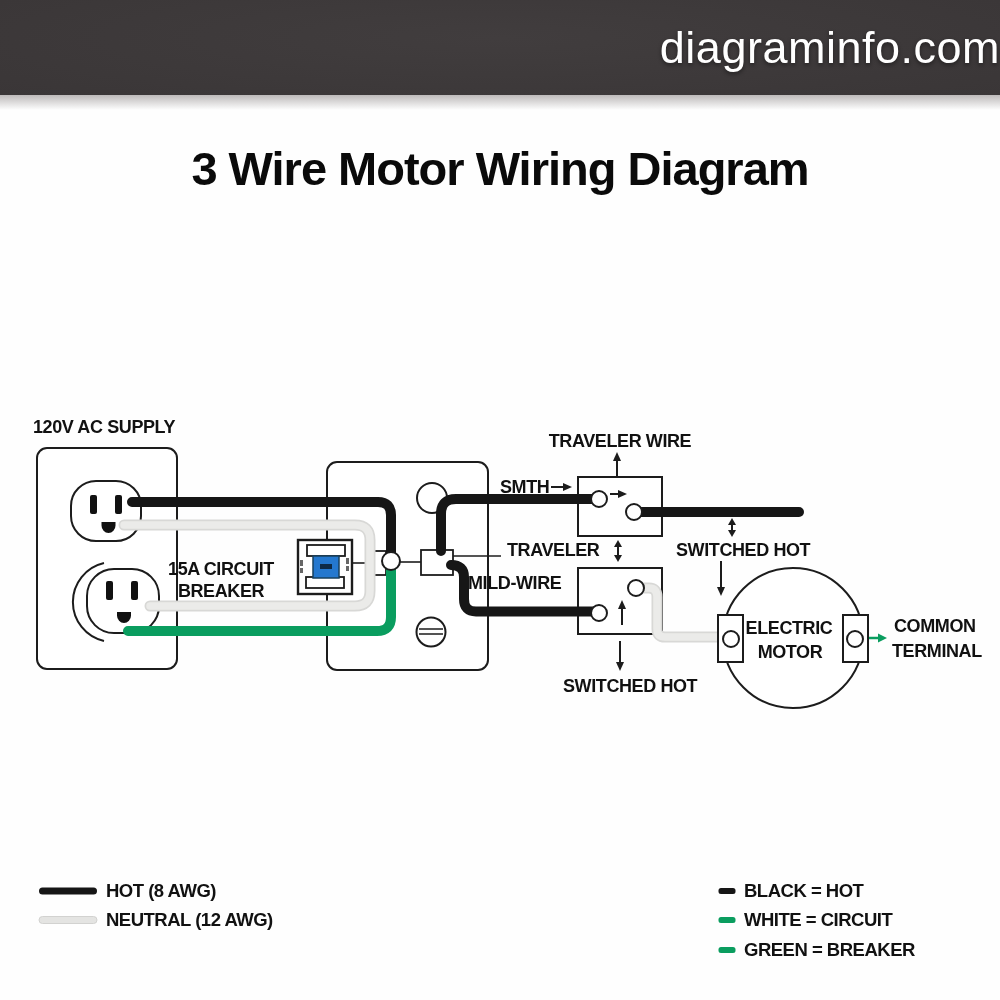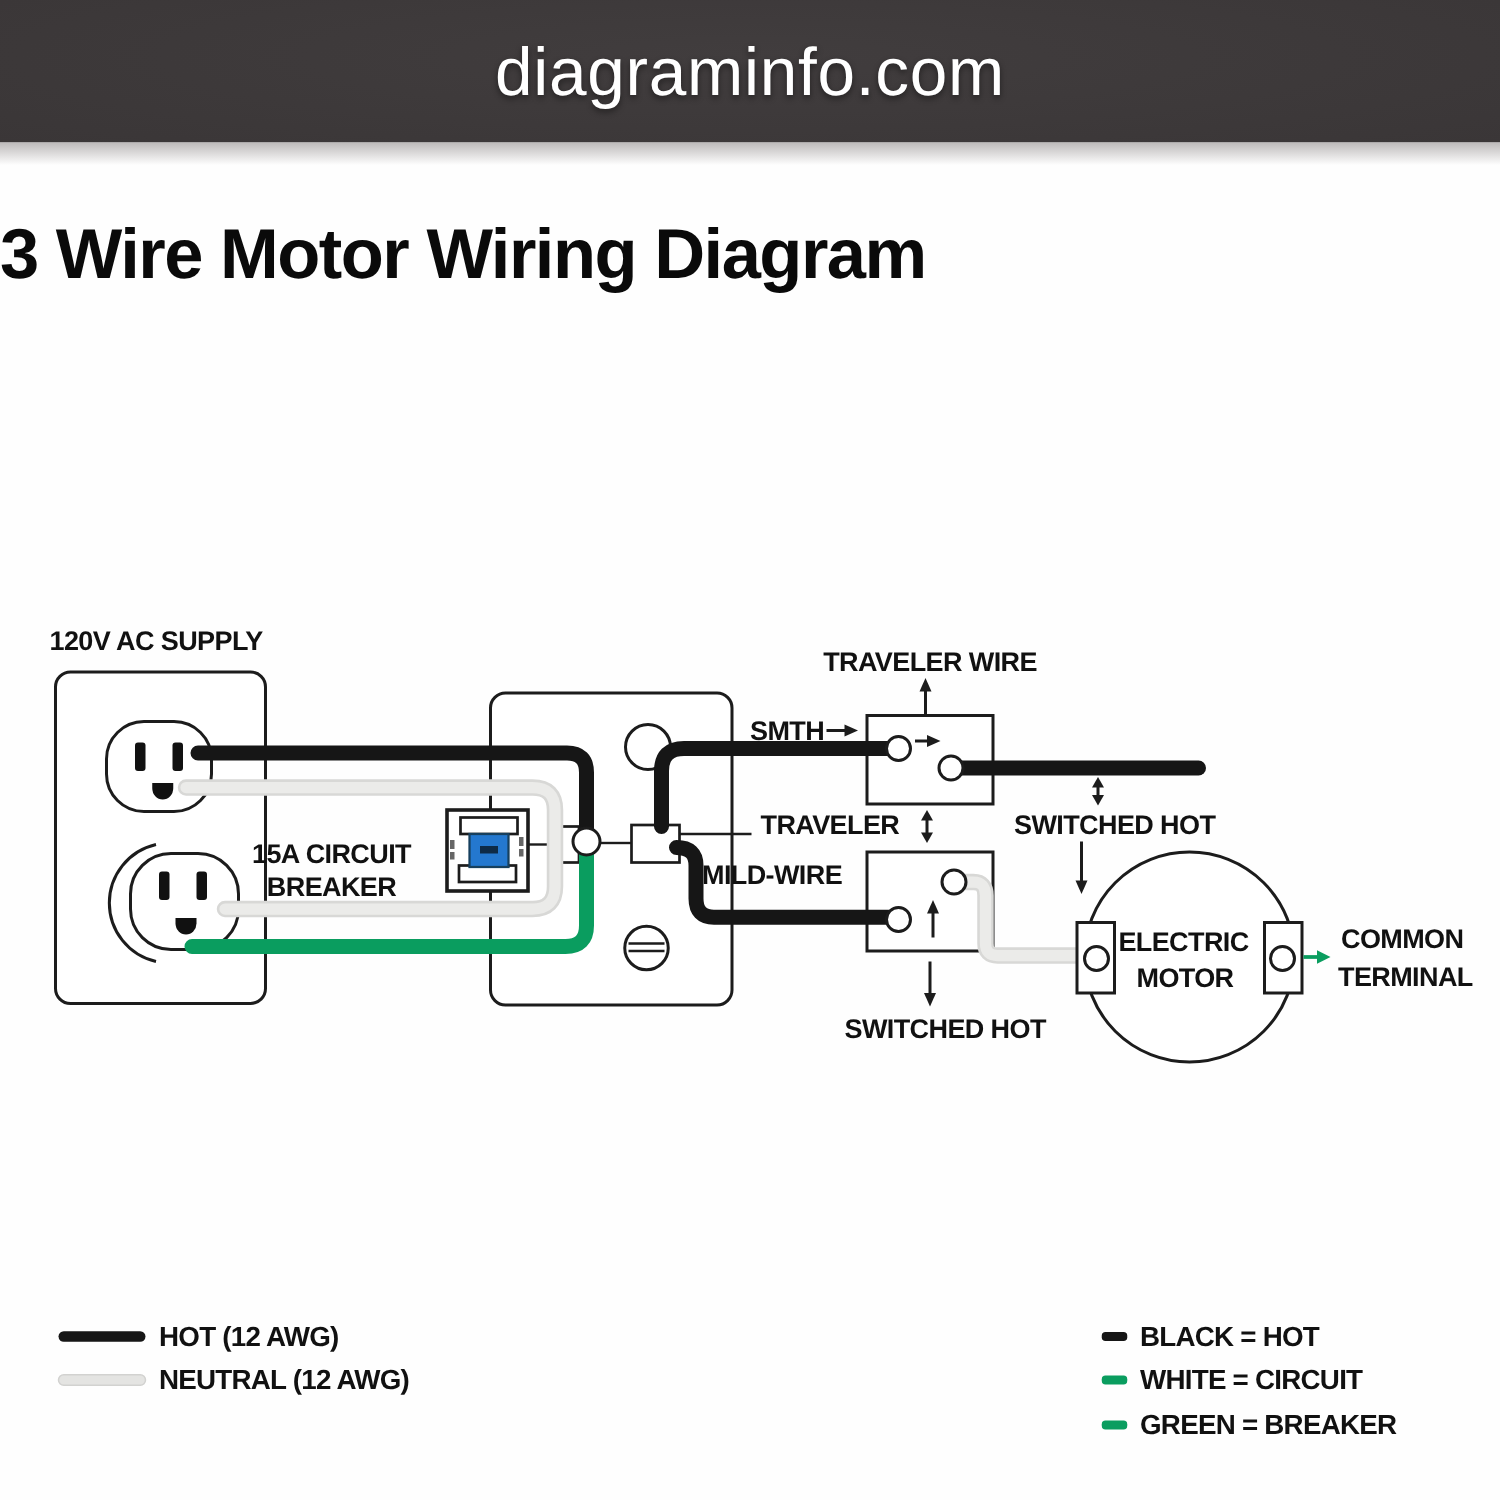--- a/index.html
+++ b/index.html
@@ -1,39 +1,39 @@
 <!DOCTYPE html>
 <html><head>
 <meta charset="utf-8">
 <style>
   html,body{margin:0;padding:0;background:#fff;}
   .canvas{position:relative;width:1000px;height:1000px;background:#fefefe;overflow:hidden;
           font-family:"Liberation Sans",sans-serif;}
   
   .banner{position:absolute;top:0;left:0;width:1000px;height:95px;
           background:radial-gradient(130% 170% at 50% 40%, #413d3e 0%, #393536 60%, #2d292a 100%);
-          display:flex;align-items:center;justify-content:center;}
+          display:flex;align-items:center;justify-content:flex-end;}
   .banner .site{color:#fff;font-size:45px;font-weight:400;letter-spacing:.5px;
           text-shadow:0 2px 4px rgba(0,0,0,.45);}
   .banner-fade{position:absolute;top:95px;left:0;width:1000px;height:15px;
           background:linear-gradient(#bdbaba, rgba(255,255,255,0));}
   
-  .title{position:absolute;top:141px;left:0;width:1000px;margin:0;
+  .title{position:absolute;top:141px;left:0;width:1000px;margin:0;text-align:center;
          font-size:47px;font-weight:700;letter-spacing:-1px;color:#0a0a0a;}
   
   svg.diagram{position:absolute;top:0;left:0;}
   svg.diagram text{font-family:"Liberation Sans",sans-serif;font-weight:700;fill:#111;
          font-size:18px;letter-spacing:-0.4px;}
   
   .legend{position:absolute;display:flex;flex-direction:column;}
   .legend .row{display:flex;align-items:center;height:29.5px;}
   .legend .row svg{margin-right:8px;display:block;}
   .legend .row .lab{font-size:18.5px;font-weight:700;color:#111;letter-spacing:-0.5px;white-space:nowrap;}
   .legend-left{left:38px;top:876px;}
-  .legend-right{left:734px;top:876px;}
+  .legend-right{left:718px;top:876px;}
 </style>
 </head>
 <body>
 
 <div class="canvas">
 
   <div class="banner">
     <span class="site">diagraminfo.com</span>
   </div>
   <div class="banner-fade"></div>
@@ -164,21 +164,21 @@
       <path d="M869,638 H879" fill="none" stroke-width="2.5" stroke="#0a9d5f"></path>
       <polygon points="878,633.5 887,638 878,642.5" fill="#0a9d5f"></polygon>
     </g>
   </svg>
 
   <div class="legend legend-left">
     <div class="row">
       <svg width="60" height="10">
         <rect x="1" y="1.5" width="58" height="7" rx="3.5" fill="#161616"></rect>
       </svg>
-      <span class="lab">HOT (12 AWG)</span>
+      <span class="lab">HOT (8 AWG)</span>
     </div>
     <div class="row">
       <svg width="60" height="10">
         <rect x="1" y="1.5" width="58" height="7" rx="3.5" stroke="#d2d2d0" stroke-width="1" fill="#e4e4e2"></rect>
       </svg>
       <span class="lab">NEUTRAL (12 AWG)</span>
     </div>
   </div>
 
   <div class="legend legend-right">

